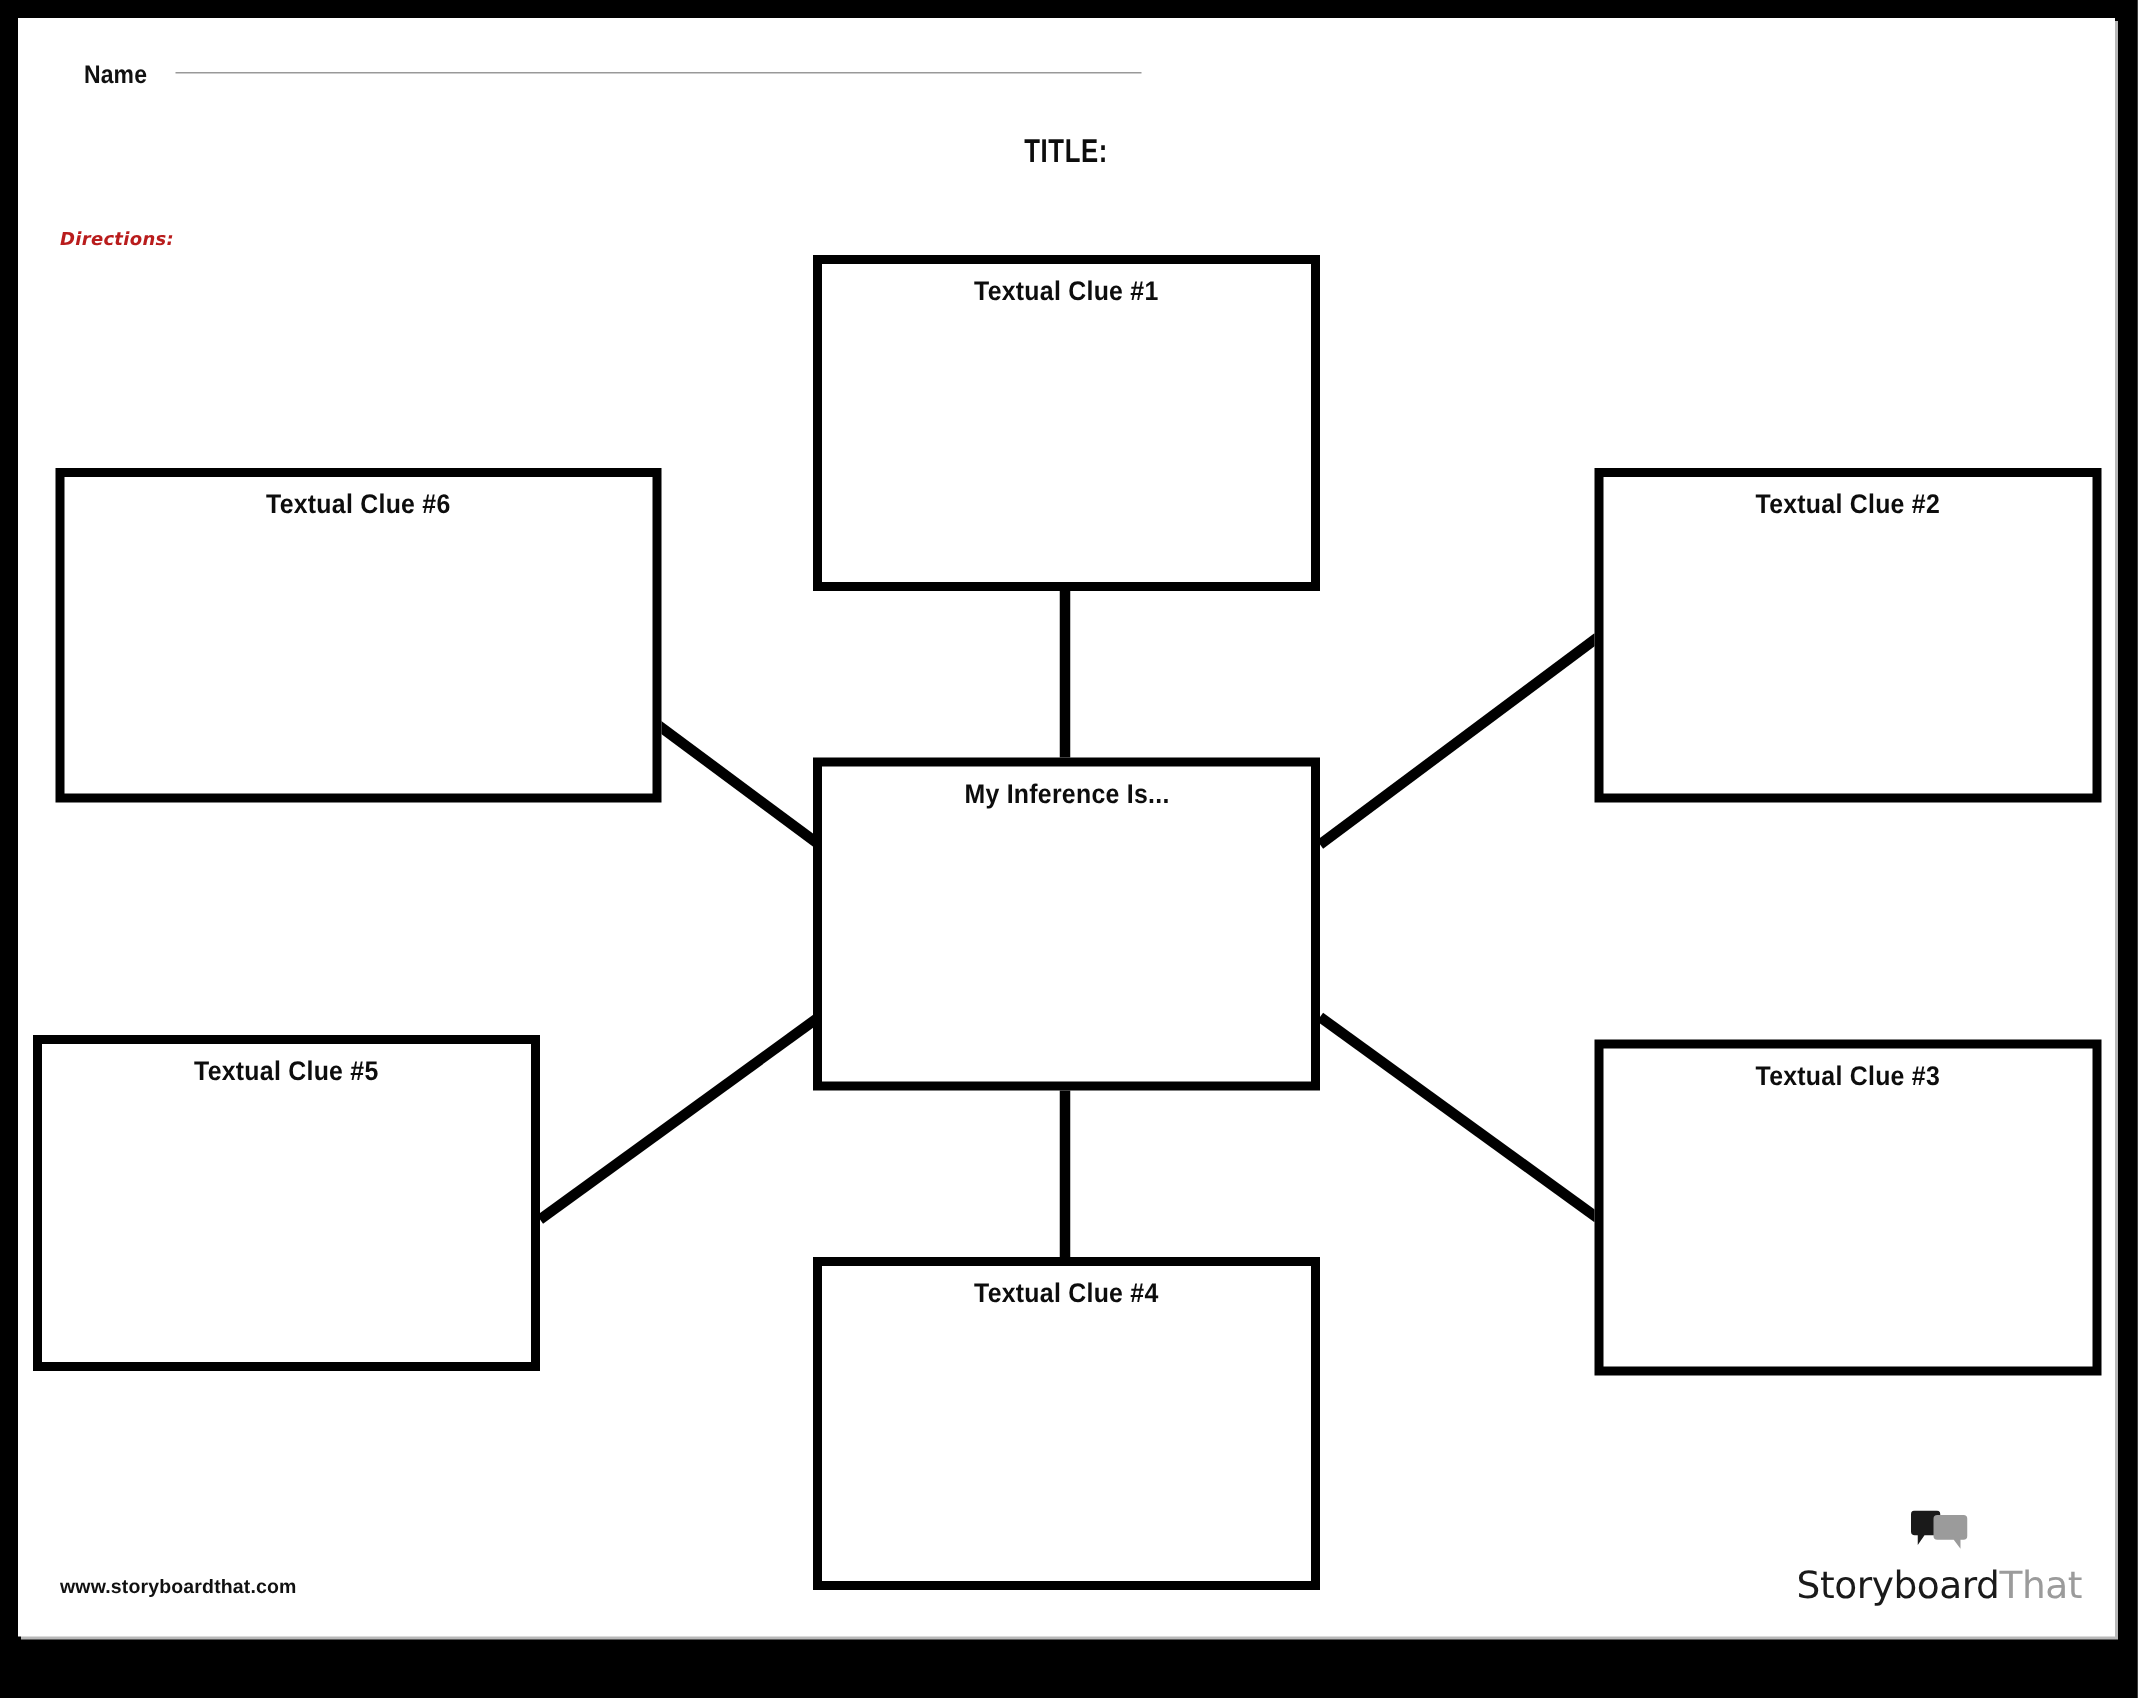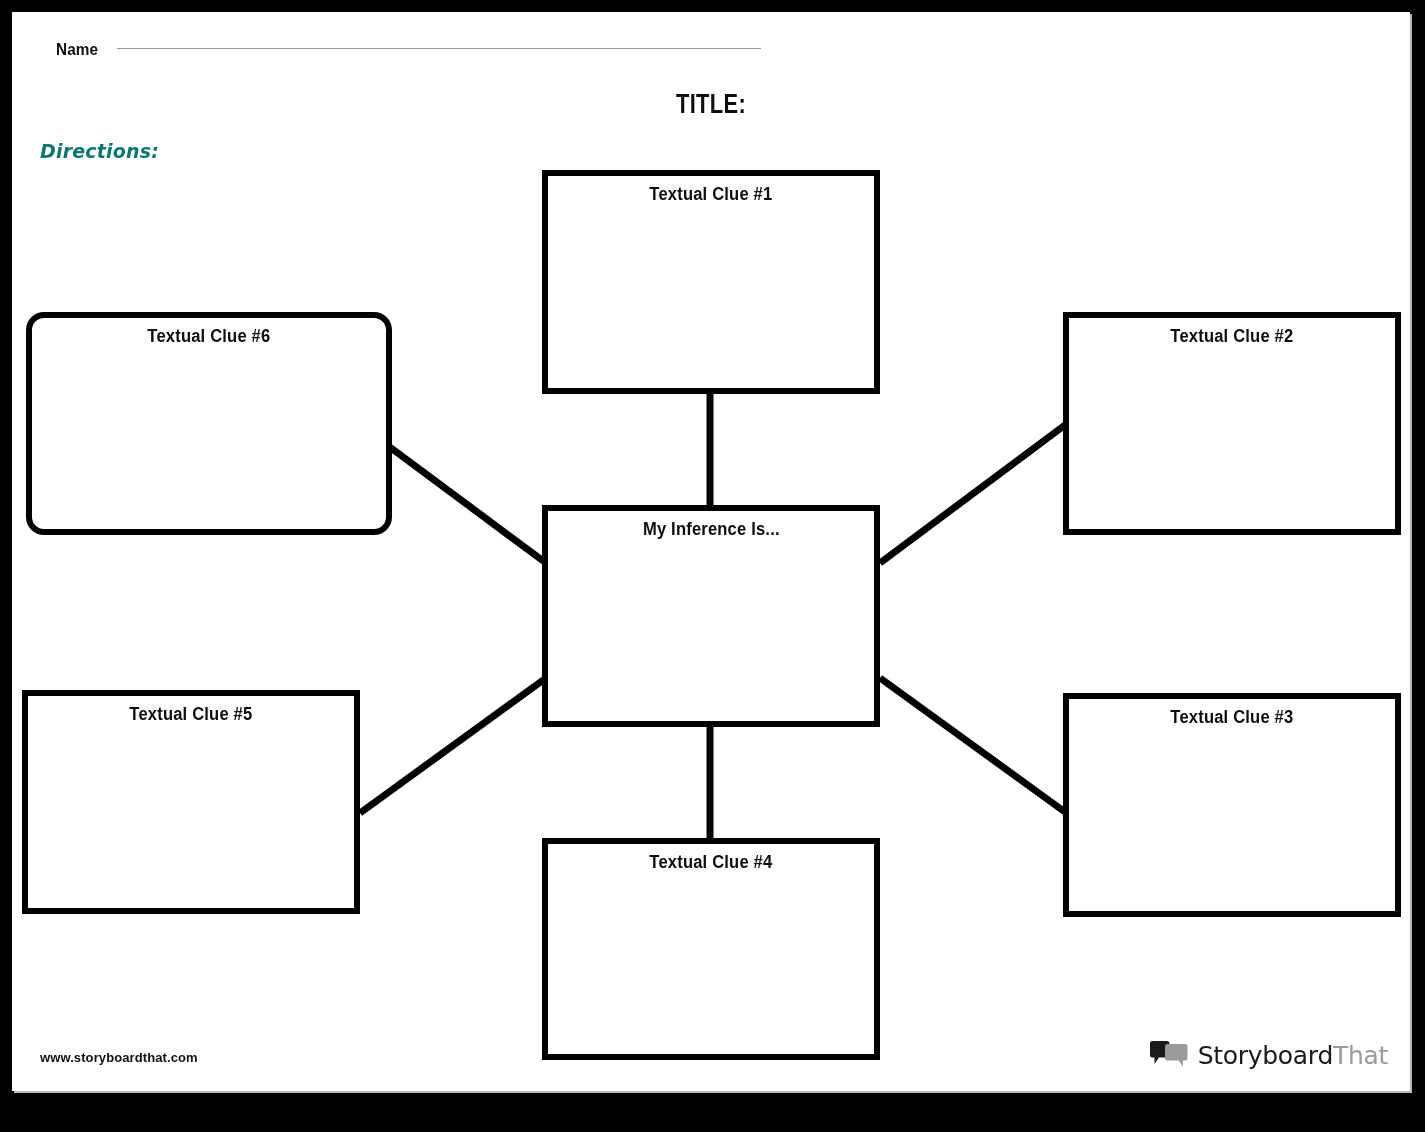--- a/index.html
+++ b/index.html
@@ -39,34 +39,34 @@
     margin-left: 14px;
     margin-bottom: 3px;
   }
 
   #title {
     position: absolute;
     left: 0; right: 0; top: 76px;
     text-align: center;
     font-family: "Liberation Sans Narrow", "Liberation Sans", sans-serif;
     font-weight: bold;
-    font-size: 28px;
+    font-size: 22px;
     letter-spacing: 0.5px;
     color: #0d0d0d;
   }
   #title .t { display: inline-block; transform: scaleX(0.78); }
 
   #directions {
     position: absolute;
-    left: 28px; top: 128px;
+    left: 28px; top: 140px;
     font-family: "DejaVu Sans", sans-serif;
     font-style: italic;
     font-weight: bold;
-    font-size: 19px;
-    color: #0f766e;
+    font-size: 12px;
+    color: #b91c1c;
     letter-spacing: 0.2px;
   }
 
   
   #connectors {
     position: absolute;
     left: 0; top: 0;
     width: 1398px; height: 1079px;
     pointer-events: none;
   }
@@ -87,39 +87,40 @@
     color: #0d0d0d;
     letter-spacing: 0.2px;
   }
   .clue-label .t { display: inline-block; transform: scaleX(0.92); }
 
   #box-1 { left: 530px; top: 158px;  width: 338px; height: 224px; }
   #box-2 { left: 1051px; top: 300px; width: 338px; height: 223px; }
   #box-3 { left: 1051px; top: 681px; width: 338px; height: 224px; }
   #box-4 { left: 530px; top: 826px;  width: 338px; height: 222px; }
   #box-5 { left: 10px;  top: 678px;  width: 338px; height: 224px; }
-  #box-6 { left: 14px;  top: 300px;  width: 366px; height: 223px; border-radius: 18px; }
+  #box-6 { left: 25px;  top: 300px;  width: 404px; height: 223px; }
   #box-center { left: 530px; top: 493px; width: 338px; height: 222px; }
 
   
   #site-url {
     position: absolute;
     left: 28px; bottom: 26px;
     font-family: "Liberation Sans Narrow", "Liberation Sans", sans-serif;
     font-weight: bold;
     font-size: 13px;
     color: #111111;
     letter-spacing: 0.1px;
   }
   #logo {
     position: absolute;
     right: 22px; bottom: 22px;
     display: flex;
     align-items: center;
     gap: 9px;
+    flex-direction: column;
   }
   #logo-wordmark {
     font-family: "DejaVu Sans", sans-serif;
     font-size: 25px;
     letter-spacing: -0.3px;
     line-height: 1;
   }
   #logo-wordmark .w1 { color: #1a1a1a; }
   #logo-wordmark .w2 { color: #9b9b9b; }
 </style>

